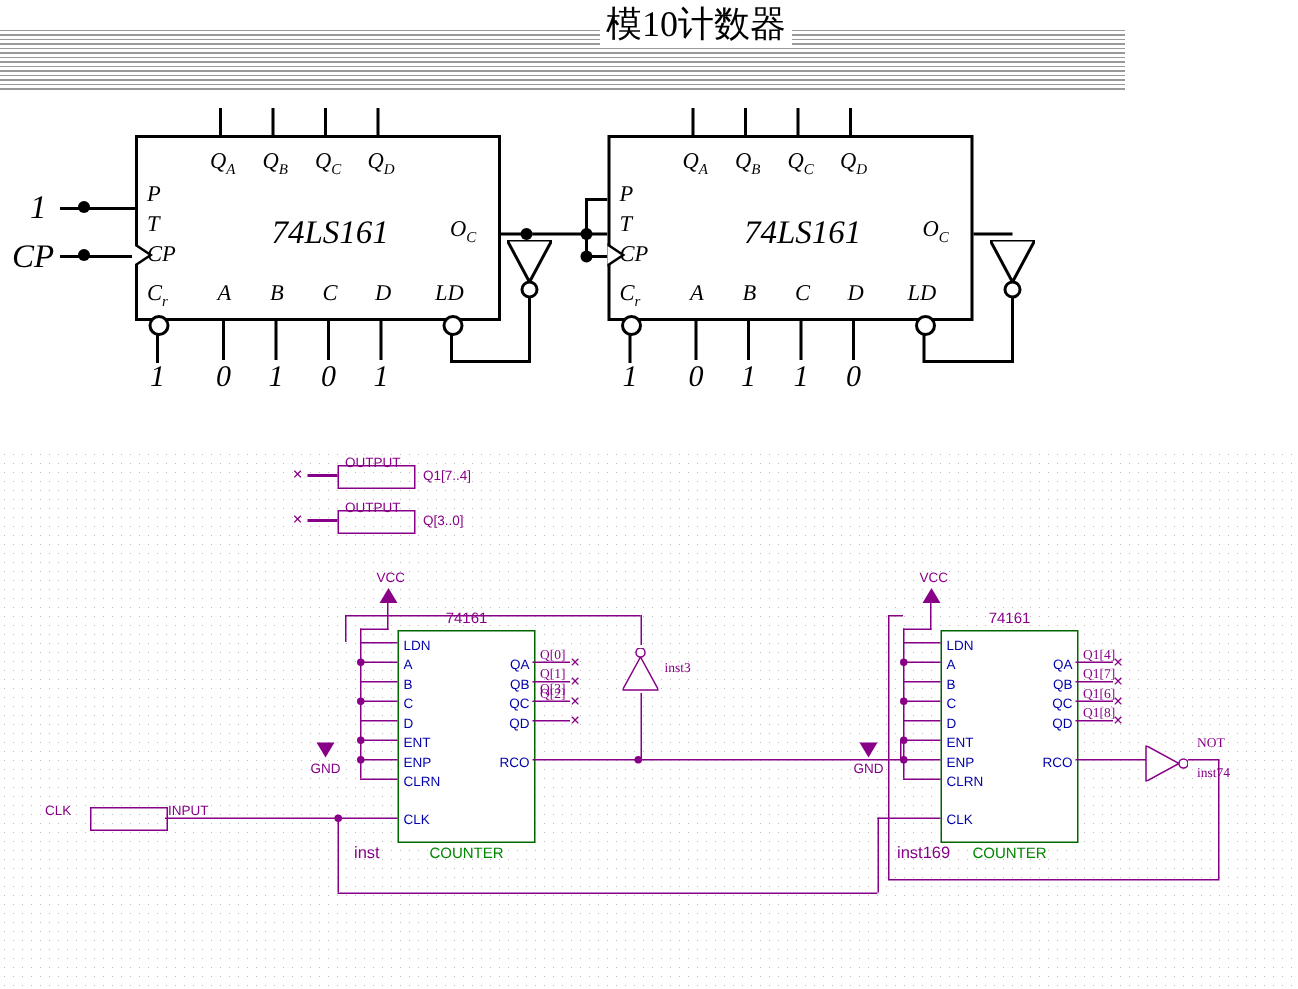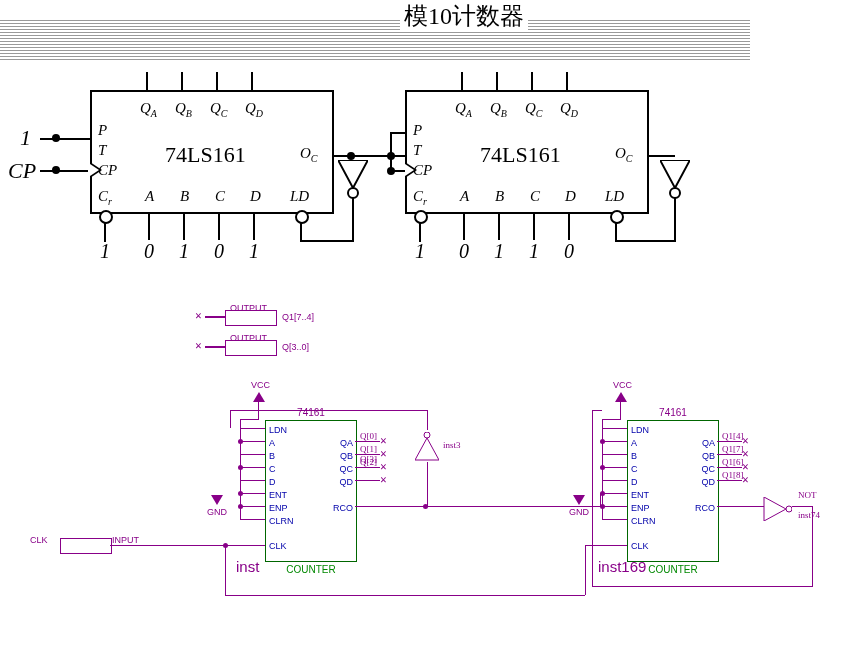--- a/index.html
+++ b/index.html
@@ -33,21 +33,23 @@
   }
   .chip-box {
     position: absolute;
     border: 2px solid #000;
     background: #fff;
     z-index: 2;
   }
   .chip-label {
     position: absolute;
     font-size: 22px;
-    z-index: 3;
+    font-style: italic;
+    z-index: 3;
+    margin-left: 16px;
   }
   .pin-label {
     position: absolute;
     font-size: 15px;
     font-style: italic;
     z-index: 3;
   }
   .sub {
     font-size: 10px;
     vertical-align: sub;
@@ -142,21 +144,21 @@
     width: 100%;
     text-align: center;
     font-size: 10px;
     color: #080;
     font-family: Arial, sans-serif;
   }
   .eda-chip .inst {
     position: absolute;
     bottom: -14px;
     left: -30px;
-    font-size: 15px;
+    font-size: 11px;
     color: #808;
     font-family: Arial, sans-serif;
   }
   .eda-pin {
     position: absolute;
     font-size: 9px;
     color: #00a;
     font-family: Arial, sans-serif;
   }
   .eda-pin.left { left: 3px; }

